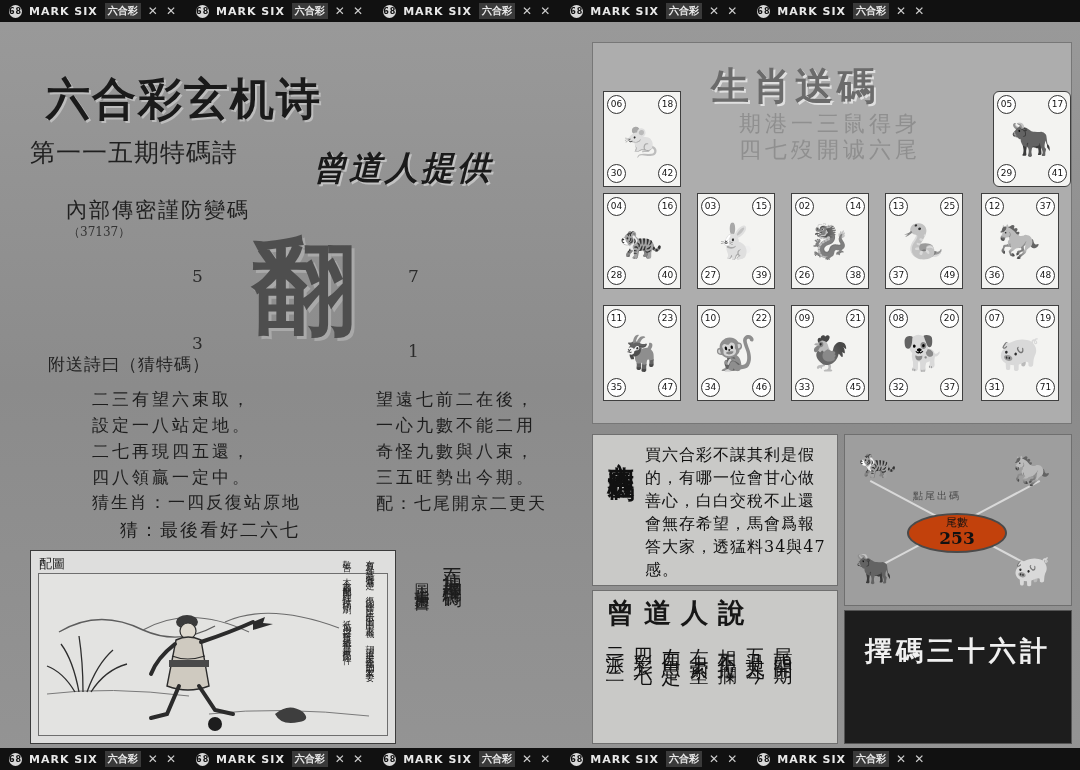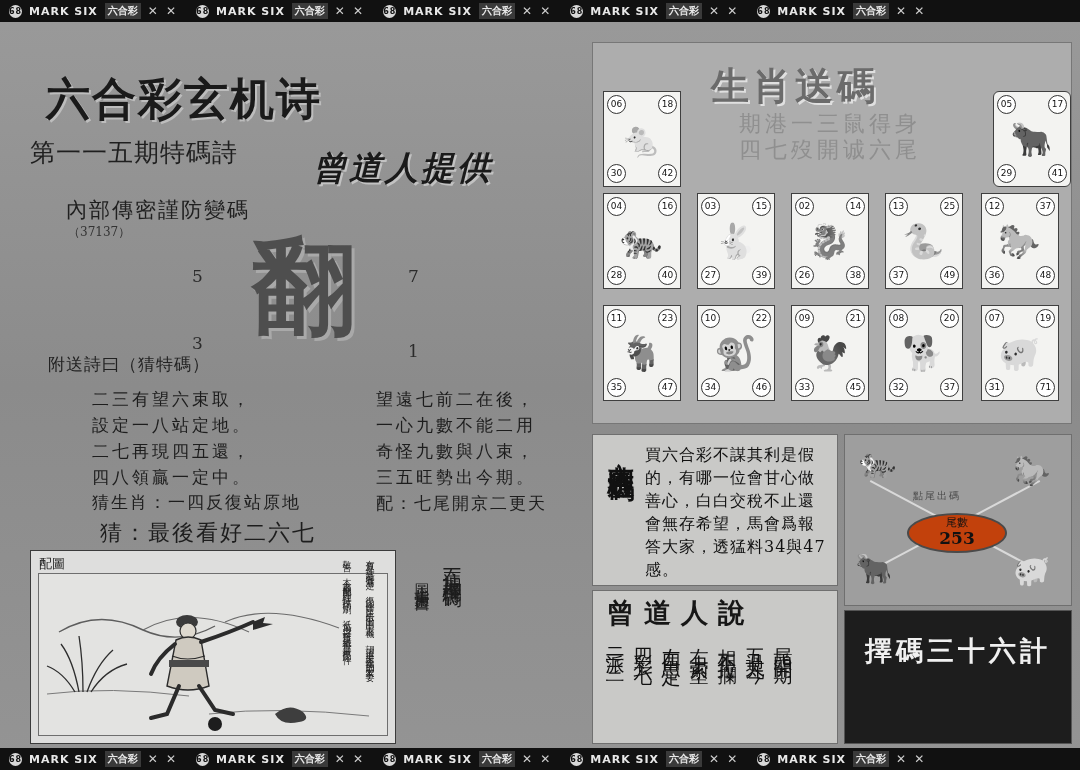--- a/index.html
+++ b/index.html
@@ -175,23 +175,23 @@
   .match-line {
     position: absolute;
     left: 368px; top: 464px;
     font-family: "DejaVu Serif", serif;
     font-size: 17px;
     color: #1d1d1d;
     letter-spacing: 2px;
   }
   .guess2 {
     position: absolute;
-    left: 92px; top: 490px;
-    font-family: "DejaVu Serif", serif;
-    font-size: 22px;
+    left: 112px; top: 490px;
+    font-family: "DejaVu Serif", serif;
+    font-size: 18px;
     color: #1d1d1d;
     letter-spacing: 2px;
   }
 
   
   .pic-box {
     position: absolute;
     left: 22px; top: 522px;
     width: 364px; height: 192px;
     background: #dededd;

